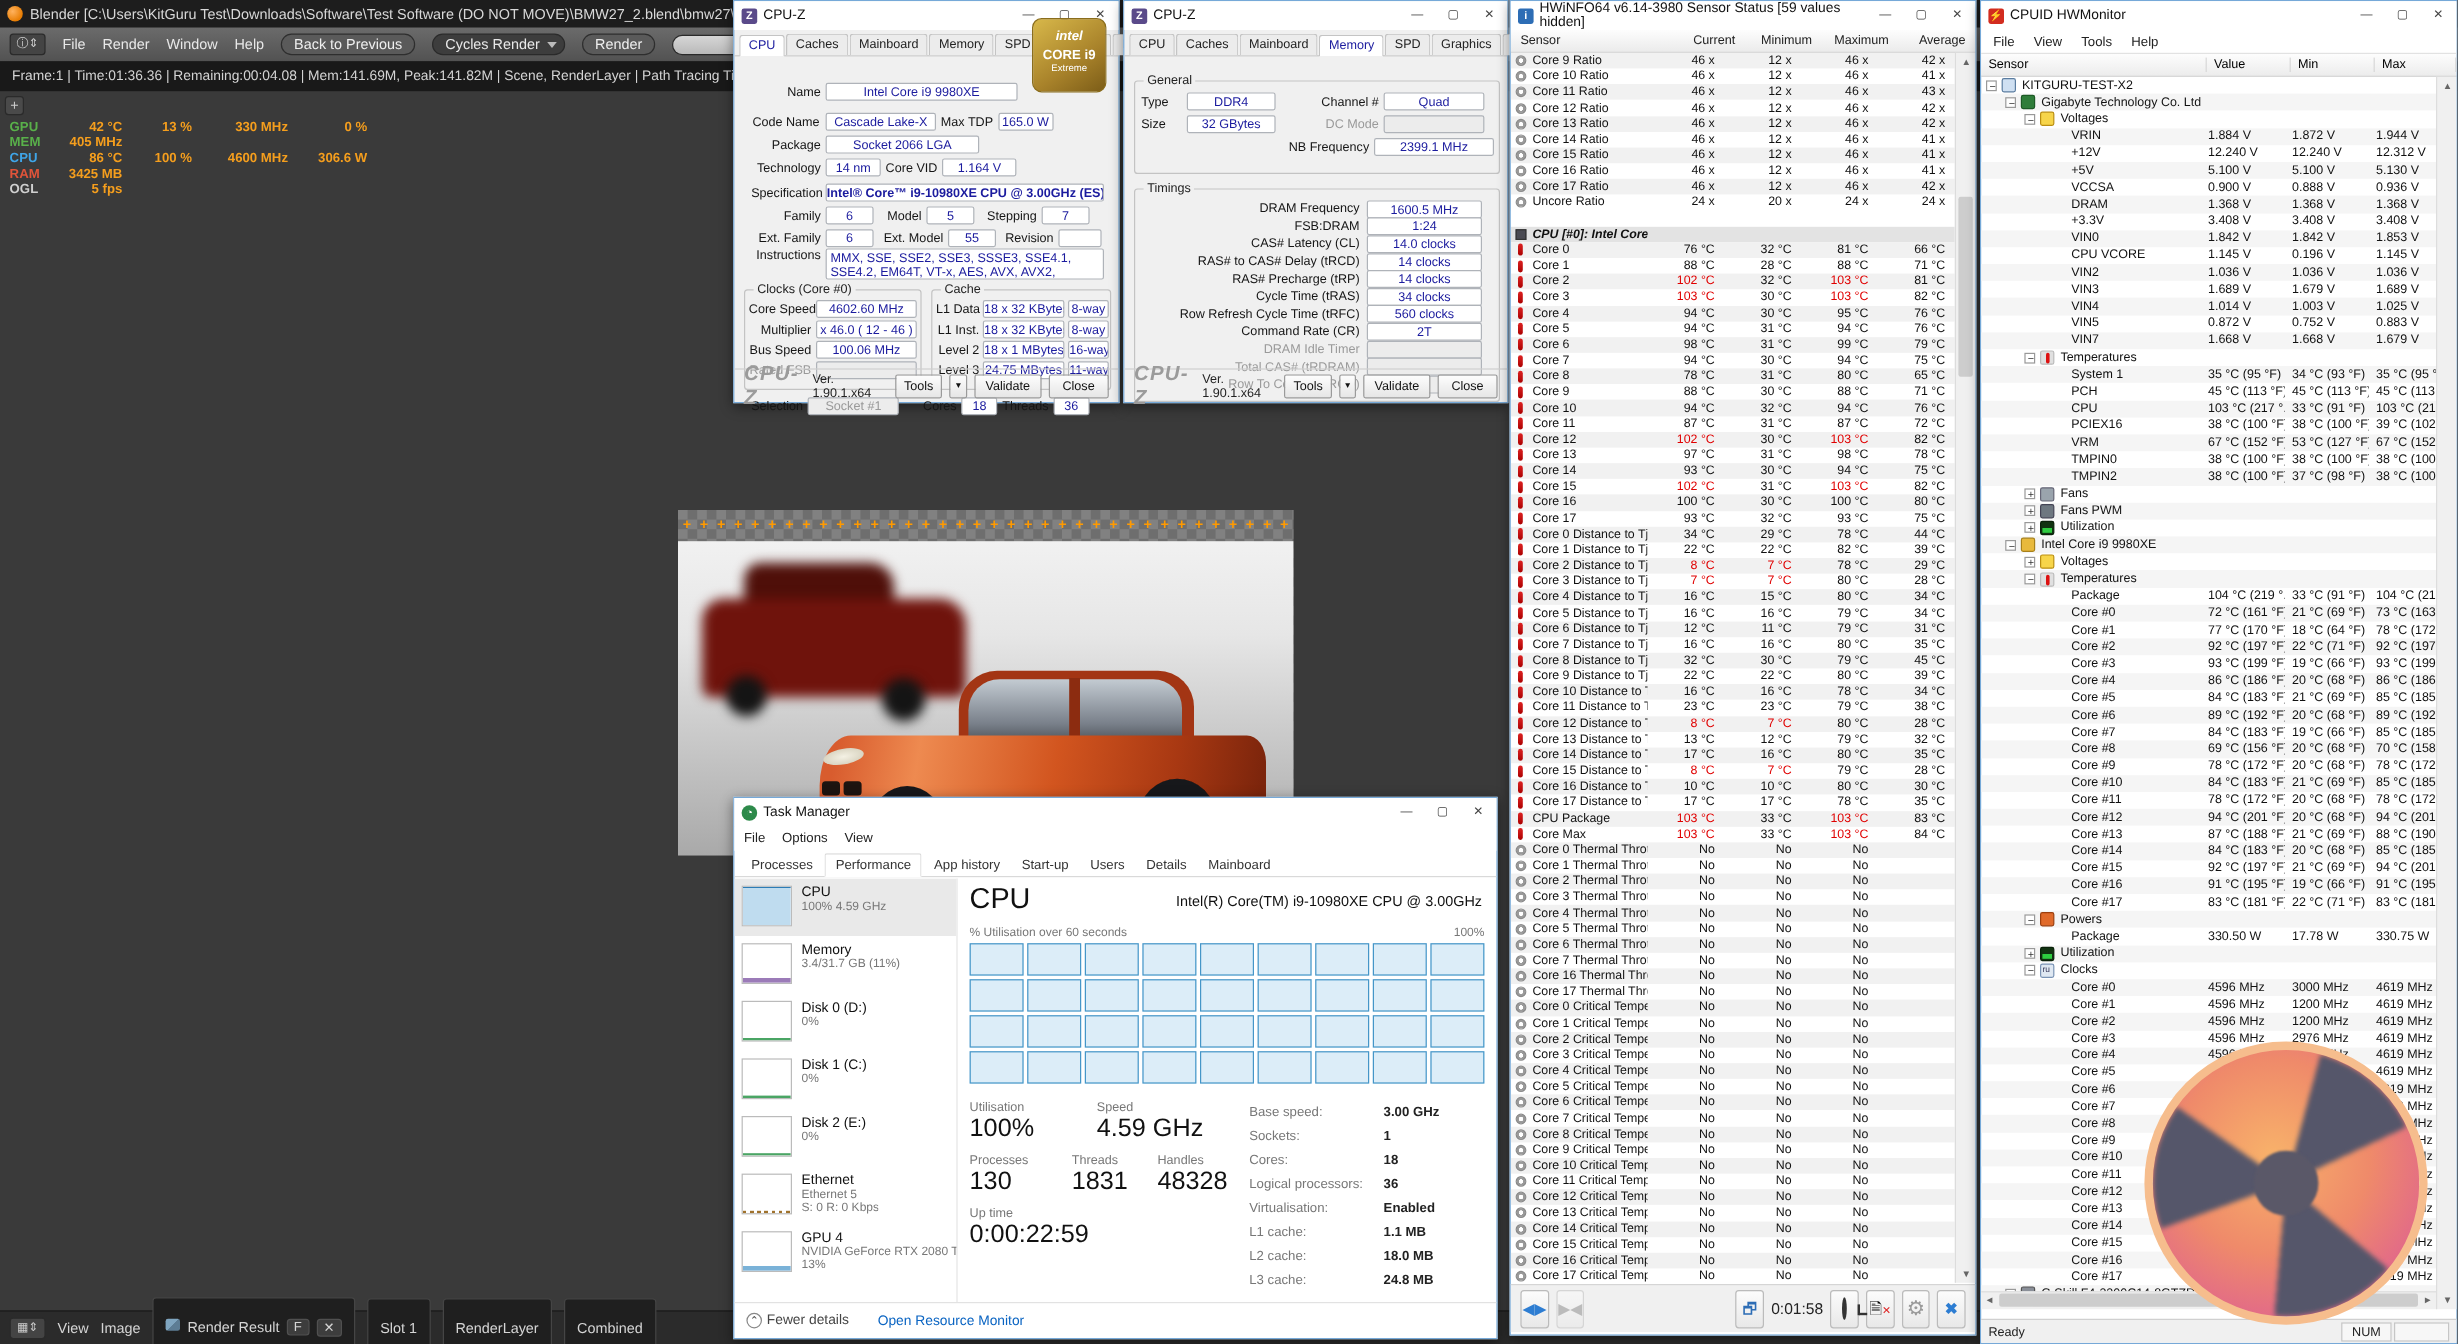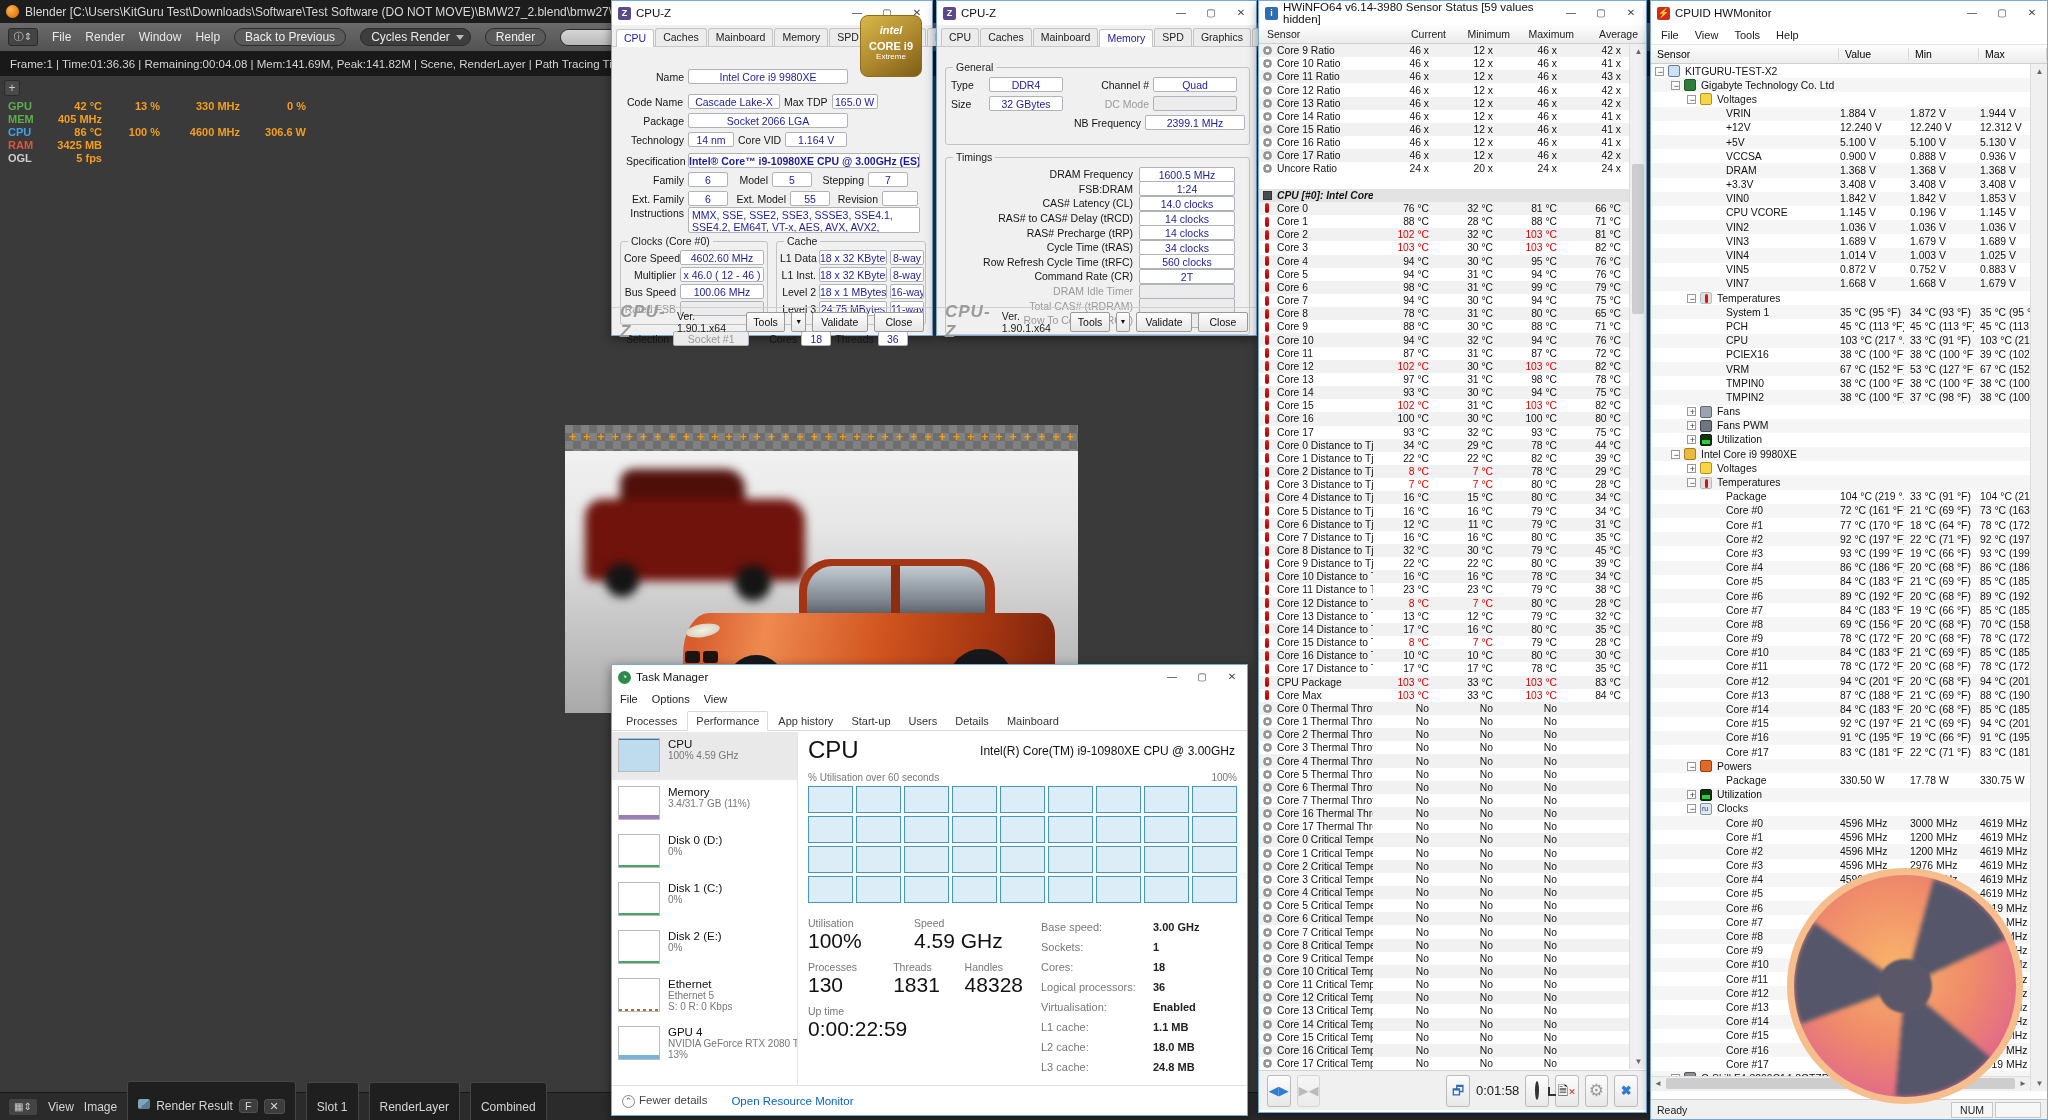--- a/index.html
+++ b/index.html
@@ -375,21 +375,21 @@
         <span class="fld" style="width:160px">Intel Core i9 9980XE</span>
       </div>
     <div class="czrow" style="left:14px;top:93px">
         <span class="lb" style="width:58px;text-align:center">Code Name</span>
         <span class="fld" style="width:92px">Cascade Lake-X</span>
         <span class="lb">Max TDP</span>
         <span class="fld" style="width:46px">165.0 W</span>
       </div>
     <div class="czrow" style="left:14px;top:112px">
         <span class="lb" style="width:58px;text-align:right">Package</span>
-        <span class="fld" style="width:160px">Socket 2066 LGA</span>
+        <span class="fld" style="width:128px">Socket 2066 LGA</span>
       </div>
     <div class="czrow" style="left:14px;top:131px">
         <span class="lb" style="width:58px;text-align:right">Technology</span>
         <span class="fld" style="width:46px">14 nm</span>
         <span class="lb">Core VID</span>
         <span class="fld" style="width:62px">1.164 V</span>
       </div>
     <div class="badge">
       <div class="b1">intel</div>
         <div class="b2">CORE i9</div>

